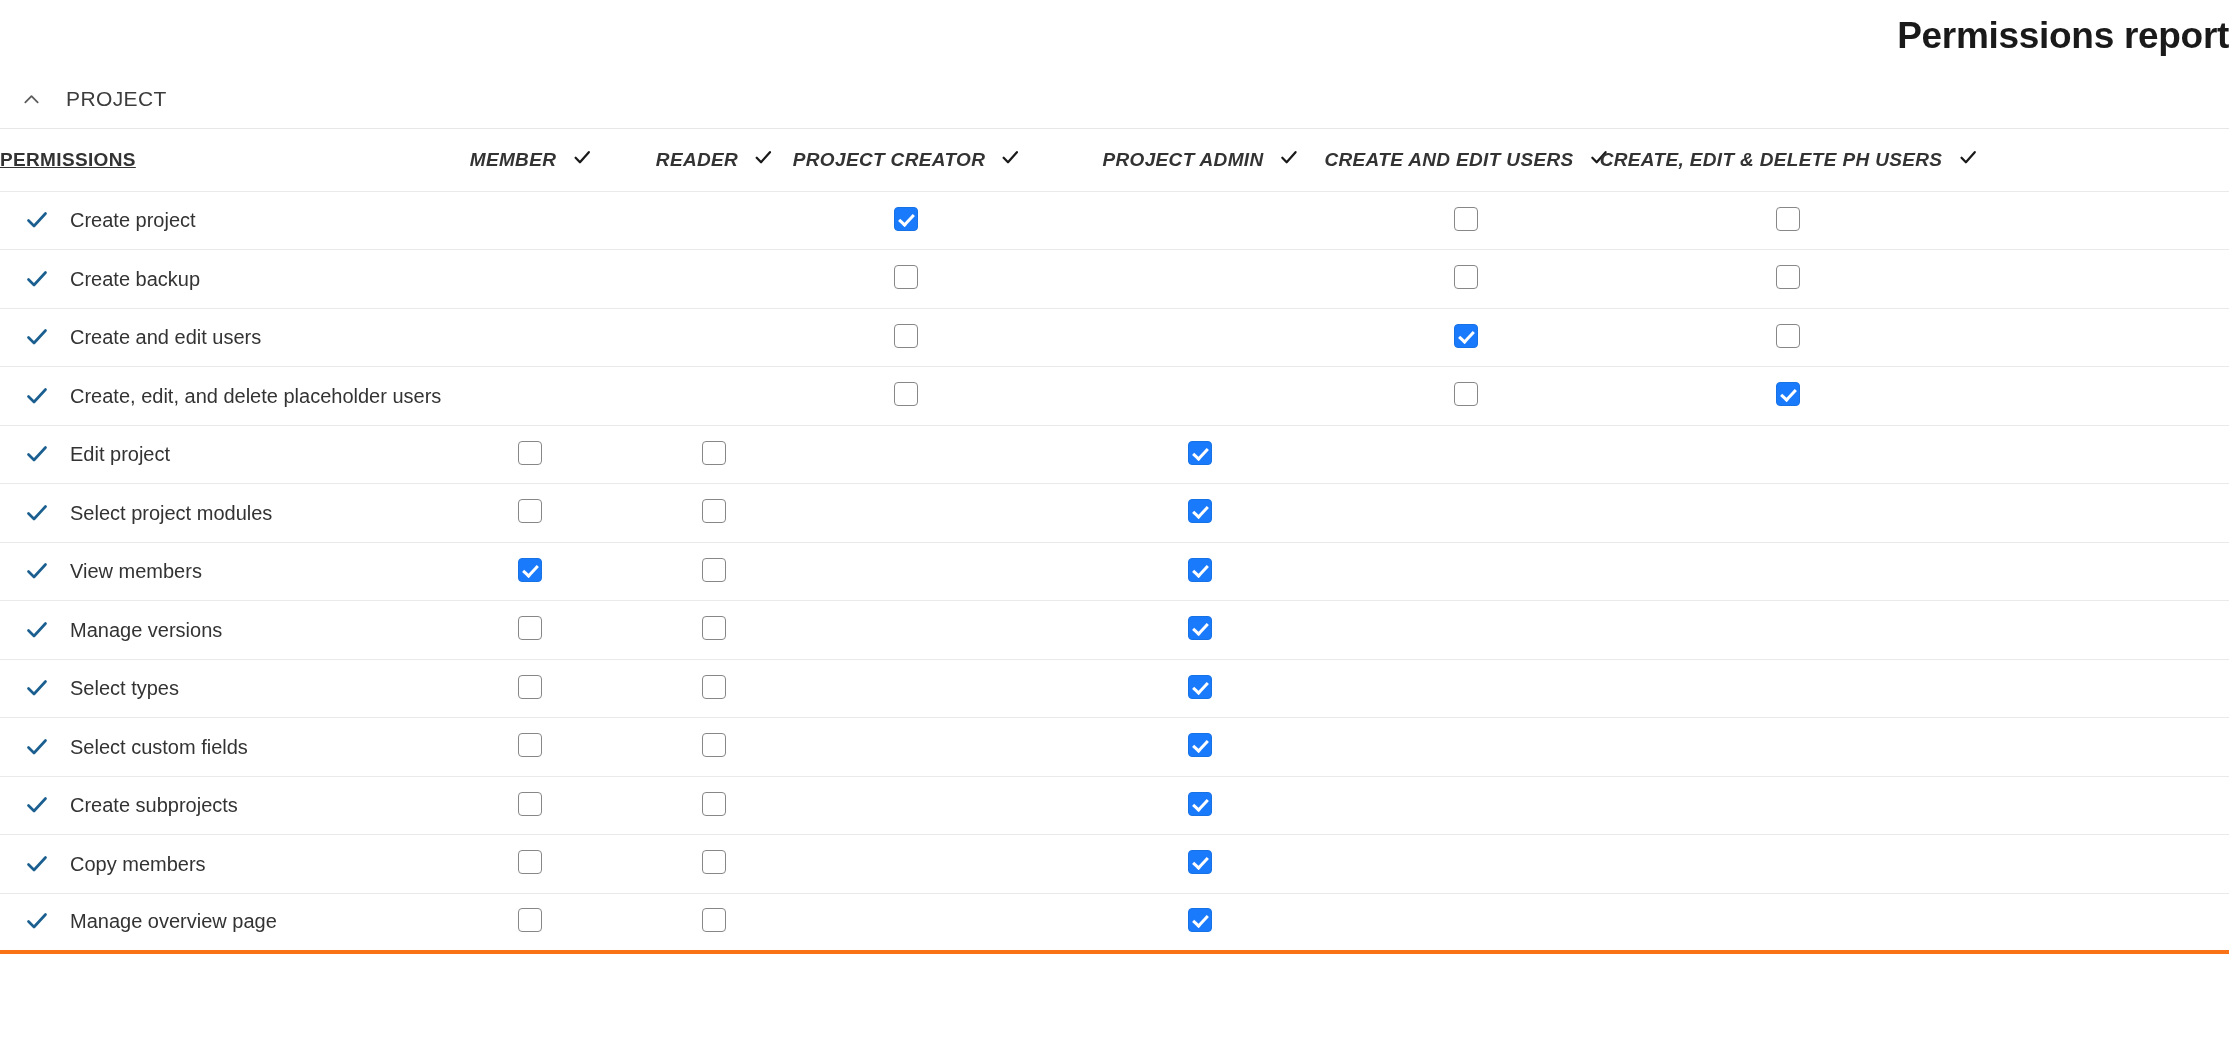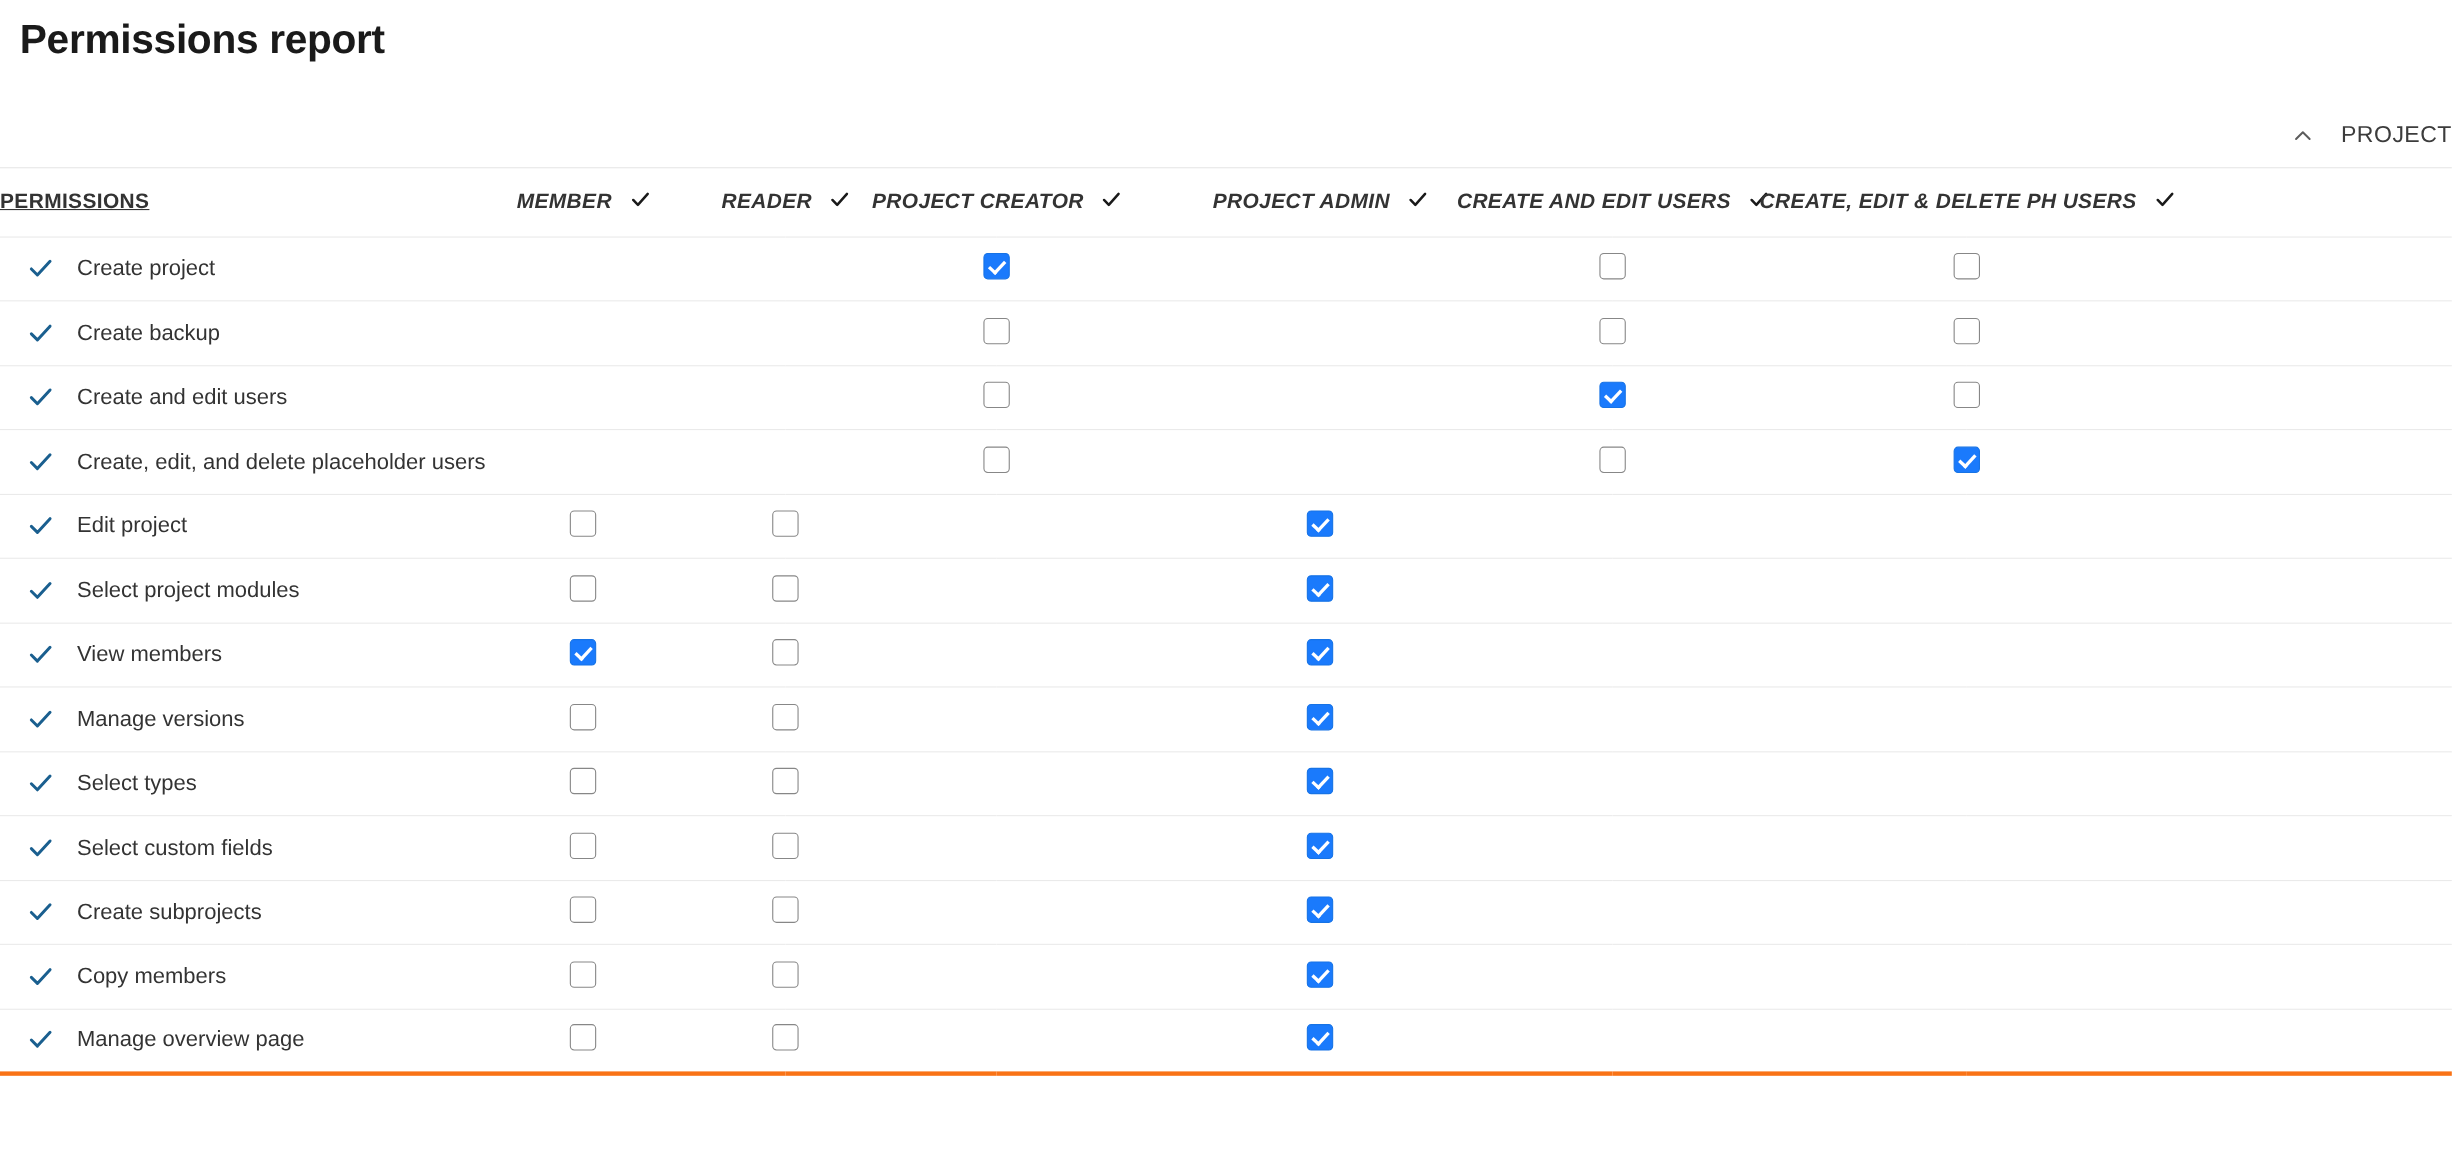--- a/index.html
+++ b/index.html
@@ -22,30 +22,30 @@
   }
 
   .page-title {
     font-size: 37px;
     font-weight: bold;
     color: #1a1a1a;
     letter-spacing: -0.3px;
     margin: 0;
     padding: 14px 0 0 18px;
     line-height: 1.2;
+    text-align: right;
   }
 
   .section-header {
     display: flex;
     align-items: center;
     gap: 25px;
     padding: 0 0 0 22px;
-    margin-top: 50px;
+    margin-top: 26px;
     height: 30px;
-    justify-content: flex-end;
   }
   .chevron-up {
     width: 19px;
     height: 19px;
     flex: 0 0 auto;
     display: block;
   }
   .section-header-label {
     font-size: 21px;
     color: #3c3c3c;

